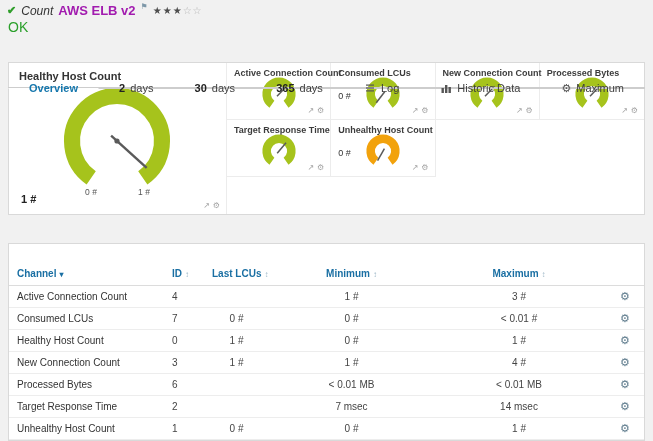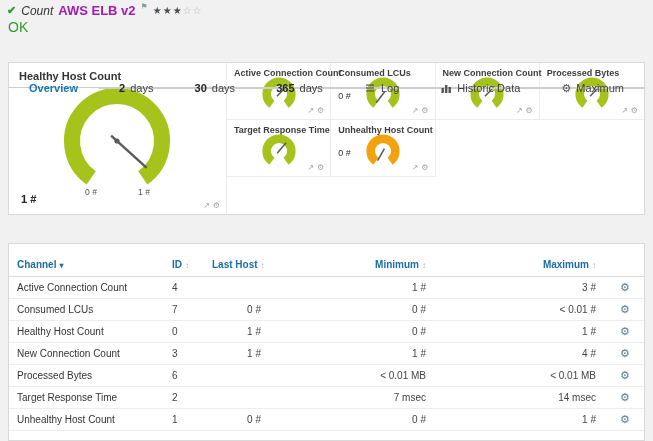--- a/index.html
+++ b/index.html
@@ -53,24 +53,24 @@
   .gcell svg{position:absolute;left:50%;top:14px;transform:translateX(-50%);}
   .filler{border:none;}
   .dial-text{font-size:8.5px;fill:#555;}
   
   .table-panel{
     position:absolute;top:243px;left:8px;width:637px;height:198px;
     background:#fff;border:1px solid #d9d9d9;box-sizing:border-box;overflow:hidden;
   }
   table{width:100%;border-collapse:collapse;table-layout:fixed;font-size:10px;}
   th{
-    color:#1a6fa3;font-weight:bold;text-align:left;padding:15px 8px 6px 8px;
+    color:#1a6fa3;font-weight:bold;text-align:left;padding:24px 8px 6px 8px;
     border-bottom:1px solid #dcdcdc;white-space:nowrap;cursor:pointer;
   }
-  th.r,td.r{text-align:right;}
+  th.r,td.r{text-align:center;}
   td{padding:5px 8px;border-bottom:1px solid #ededed;color:#444;white-space:nowrap;overflow:hidden;}
   td.chan{color:#333;}
   .sort{font-size:8px;color:#9db7c7;margin-left:3px;}
   .sort.active{color:#1a6fa3;}
   td.actions{text-align:center;padding:3px 4px;}
   .row-gear{font-size:11px;color:#5f7c8d;cursor:pointer;line-height:1;}
 </style>
 </head>
 <body>
 
@@ -235,21 +235,21 @@
         <col style="width:40px">
         <col style="width:65px">
       <col style="width:165px">
         <col style="width:170px">
         <col style="width:42px">
     </colgroup>
     <thead>
       <tr>
         <th><span>Channel</span><span class="sort active">▾</span></th>
         <th><span>ID</span><span class="sort">↕</span></th>
-        <th><span>Last Host</span><span class="sort">↕</span></th>
+        <th><span>Last LCUs</span><span class="sort">↕</span></th>
         <th class="r"><span>Minimum</span><span class="sort">↕</span></th>
         <th class="r"><span>Maximum</span><span class="sort">↕</span></th>
         <th></th>
       </tr>
     </thead>
     <tbody>
       <tr>
         <td class="chan">Active Connection Count</td>
         <td>4</td>
         <td class="r"></td>

